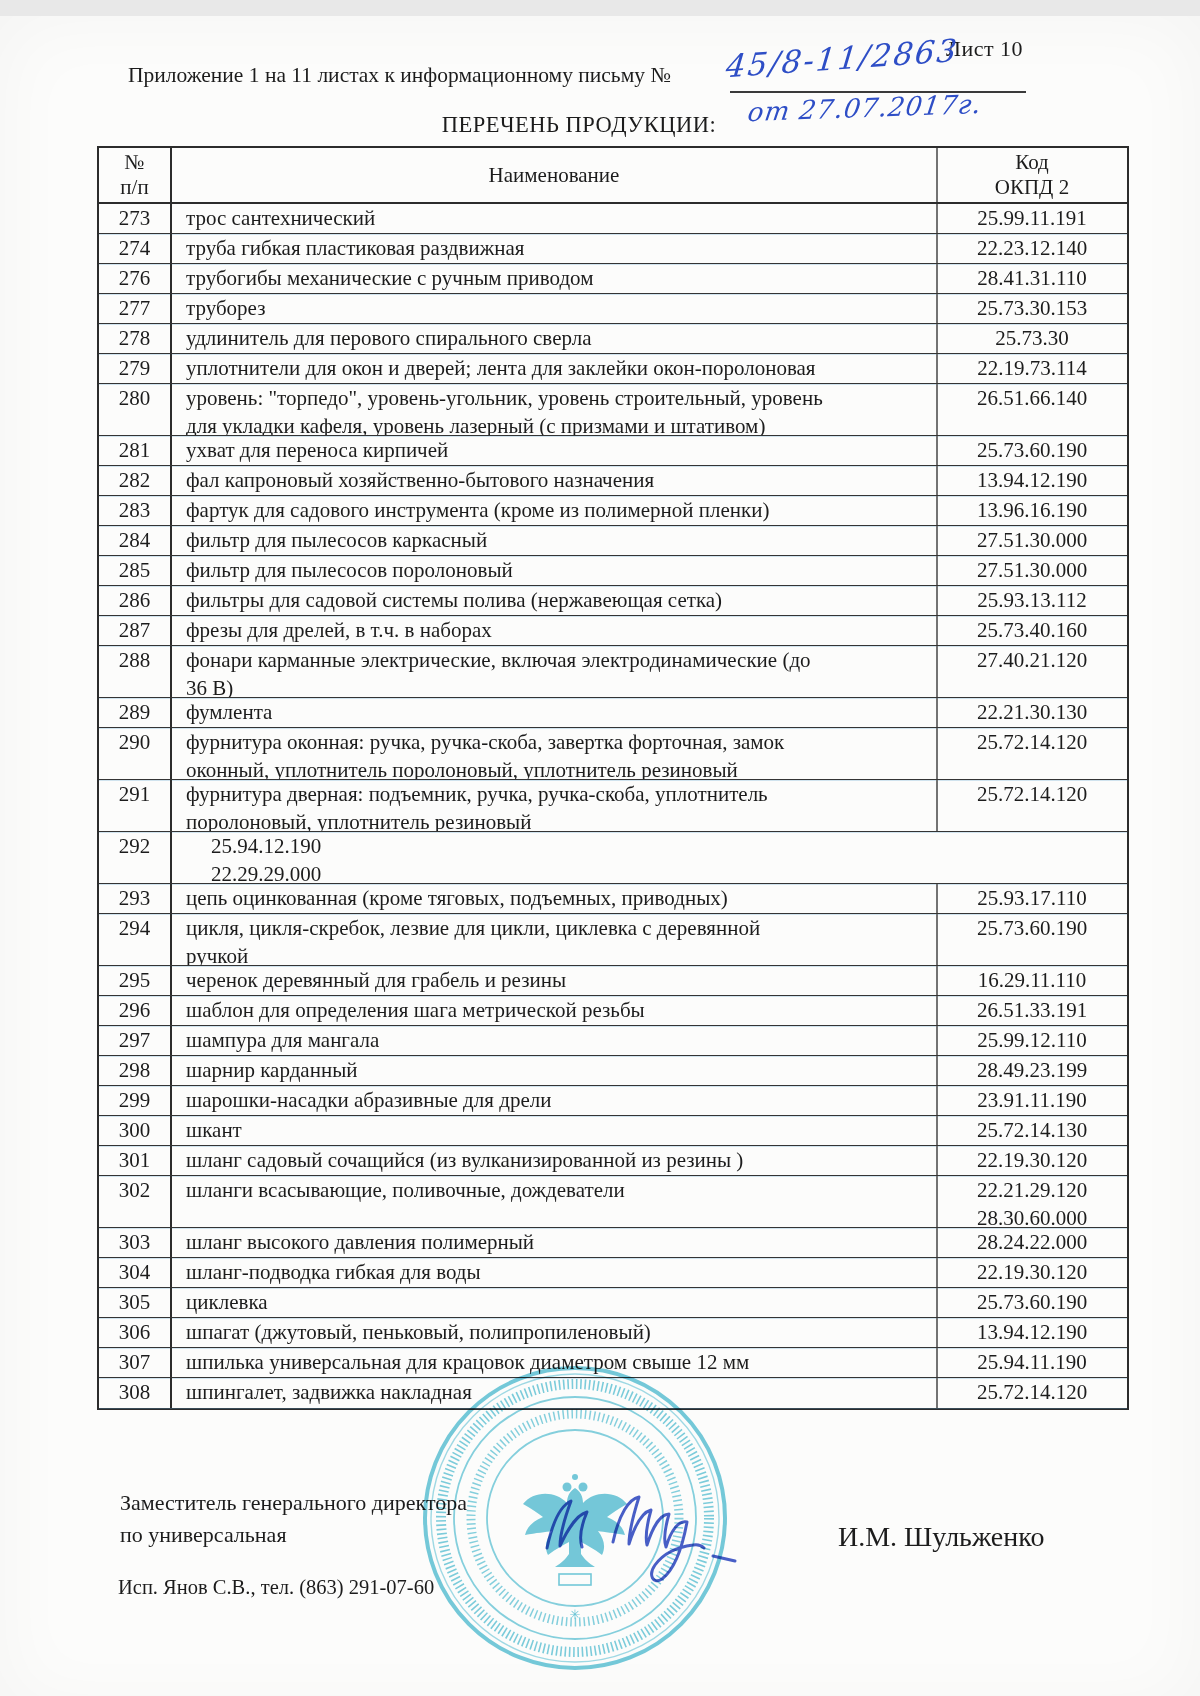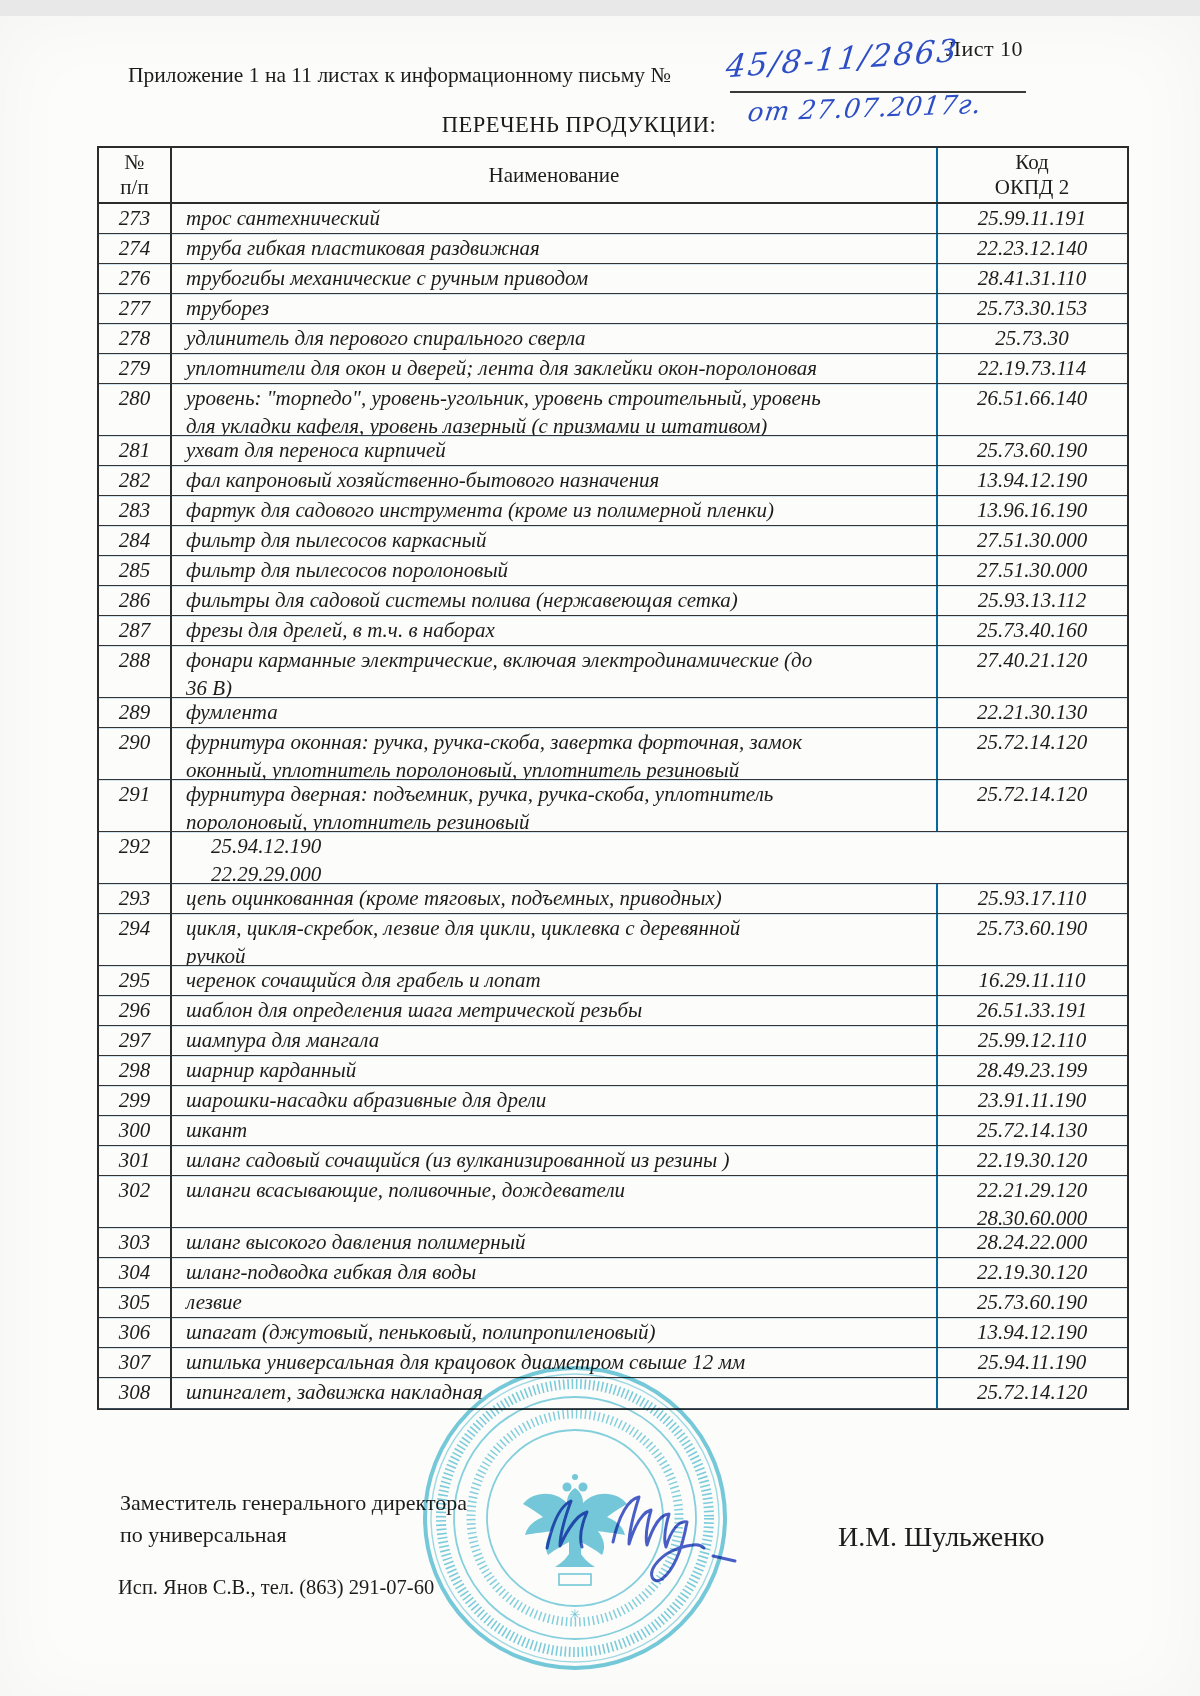--- a/index.html
+++ b/index.html
@@ -33,23 +33,23 @@
     position:absolute;left:97px;top:130px;width:1032px;
     border:2.5px solid #2c2c2c;
     font-size:21px;
   }
   .thead{display:flex;height:56px;border-bottom:2.5px solid #2c2c2c;}
   .thead .hc{
     display:flex;flex-direction:column;justify-content:center;align-items:center;
     white-space:pre-line;text-align:center;line-height:25px;
   }
   .hc.num,.c.num{width:73px;border-right:2px solid #2c2c2c;}
-  .hc.nm,.c.nm{width:766px;border-right:2px solid #0369a1;}
+  .hc.nm,.c.nm{width:766px;border-right:2px solid #737373;}
   .hc.cd,.c.cd{width:188px;}
-  .trow{display:flex;height:30px;border-bottom:1.8px solid #343434;box-shadow:0 1px 0 rgba(95,160,205,.28);font-style:italic;}
+  .trow{display:flex;height:30px;border-bottom:1.8px solid #343434;box-shadow:0 1px 0 rgba(95,160,205,.28);}
   .trow.tall{height:52px;}
   .trow:last-child{border-bottom:none;}
   .c{line-height:27.5px;padding-top:1px;overflow:hidden;}
   .c.num{text-align:center;}
   .c.nm{padding-left:14px;padding-right:12px;white-space:pre-line;text-align:justify;}
   .c.cd{text-align:center;}
   
   .f-title1{position:absolute;left:120px;top:1474px;font-size:22px;}
   .f-title2{position:absolute;left:120px;top:1506px;font-size:22px;}
   .f-name{position:absolute;left:838px;top:1505px;font-size:28px;}
@@ -232,21 +232,21 @@
         <div class="trow tall">
           <div class="c num">294</div>
           <div class="c nm">цикля, цикля-скребок, лезвие для цикли, циклевка с деревянной
 ручкой</div>
           <div class="c cd">
             <div>25.73.60.190</div>
           </div>
         </div>
         <div class="trow">
           <div class="c num">295</div>
-          <div class="c nm">черенок сочащийся для грабель и лопат</div>
+          <div class="c nm">черенок деревянный для грабель и резины</div>
           <div class="c cd">
             <div>16.29.11.110</div>
           </div>
         </div>
         <div class="trow">
           <div class="c num">296</div>
           <div class="c nm">шаблон для определения шага метрической резьбы</div>
           <div class="c cd">
             <div>26.51.33.191</div>
           </div>
@@ -303,21 +303,21 @@
         </div>
         <div class="trow">
           <div class="c num">304</div>
           <div class="c nm">шланг-подводка гибкая для воды</div>
           <div class="c cd">
             <div>22.19.30.120</div>
           </div>
         </div>
         <div class="trow">
           <div class="c num">305</div>
-          <div class="c nm">лезвие</div>
+          <div class="c nm">циклевка</div>
           <div class="c cd">
             <div>25.73.60.190</div>
           </div>
         </div>
         <div class="trow">
           <div class="c num">306</div>
           <div class="c nm">шпагат (джутовый, пеньковый, полипропиленовый)</div>
           <div class="c cd">
             <div>13.94.12.190</div>
           </div>

